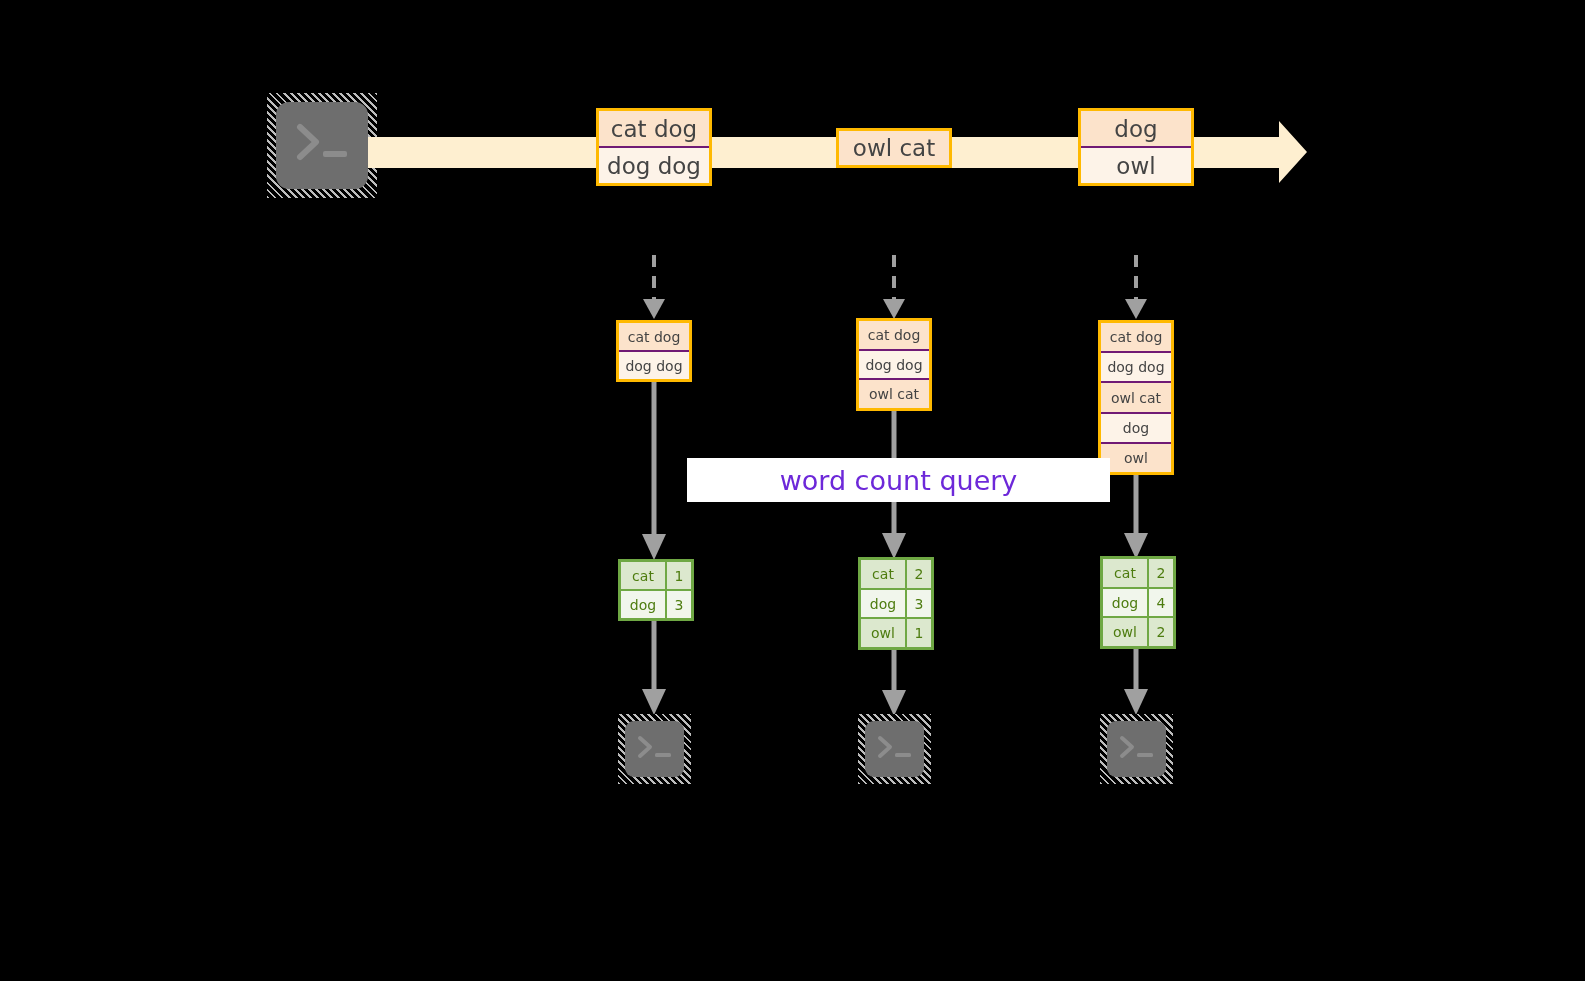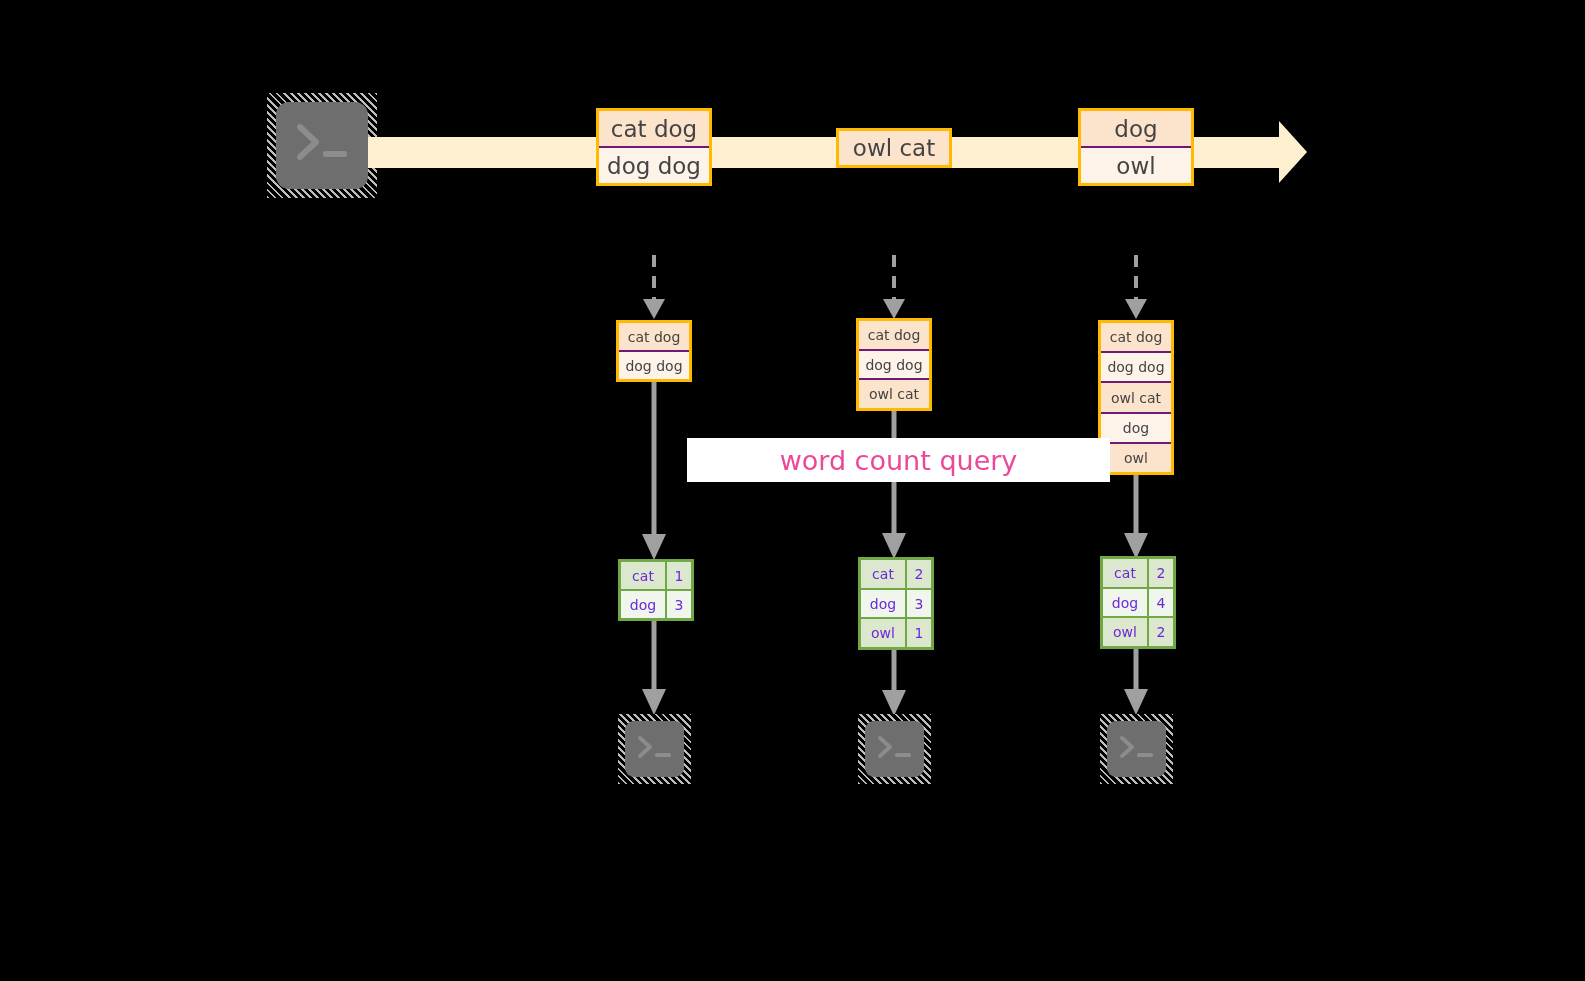--- a/index.html
+++ b/index.html
@@ -101,48 +101,48 @@
   .gbox .grow {
     flex: 1 1 0;
     display: flex;
     box-sizing: border-box;
   }
   .gbox .grow + .grow { border-top: 2px solid #6FA844; }
   .gbox .gkey, .gbox .gval {
     display: flex;
     align-items: center;
     justify-content: center;
-    color: #6d28d9;
+    color: #4d7c0f;
     box-sizing: border-box;
   }
   .gbox .gkey { width: 44px; }
   .gbox .gval { width: 26px; border-left: 2px solid #6FA844; }
   .gbox .grow.dark  .gkey,
   .gbox .grow.dark  .gval { background: #DCE8CE; }
   .gbox .grow.light .gkey,
   .gbox .grow.light .gval { background: #F1F6EC; }
 
   
   .conn {
     position: absolute;
   }
   .conn svg { display: block; overflow: visible; }
 
   
   .query-label {
     position: absolute;
     left: 687px;
-    top: 438px;
+    top: 458px;
     width: 423px;
     height: 44px;
     background: #FFFFFF;
     display: flex;
     align-items: center;
     justify-content: center;
-    color: #ec4899;
+    color: #6d28d9;
     font-size: 27px;
     white-space: nowrap;
   }
 </style>
 </head>
 <body>
 
 <div class="stage">
 
   <div class="term" style="left:267px; top:93px; width:110px; height:105px;">

